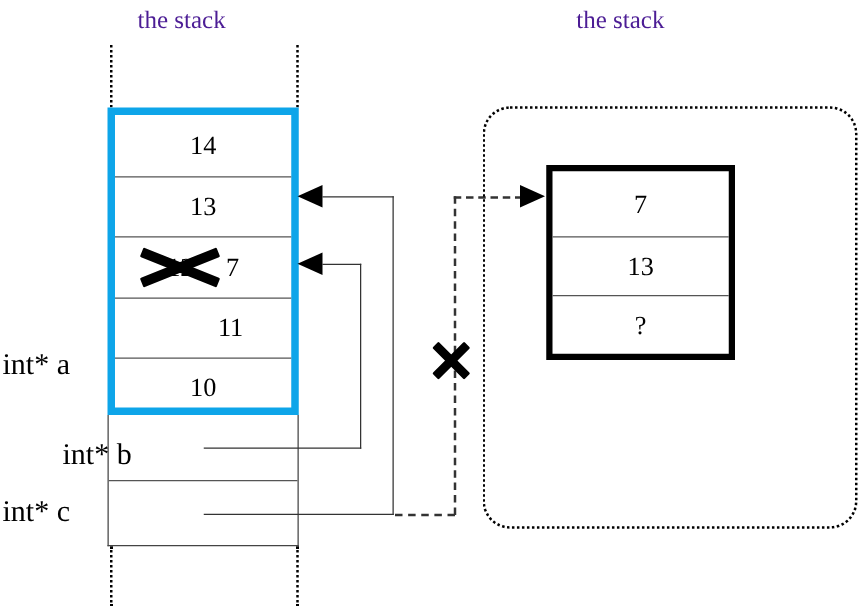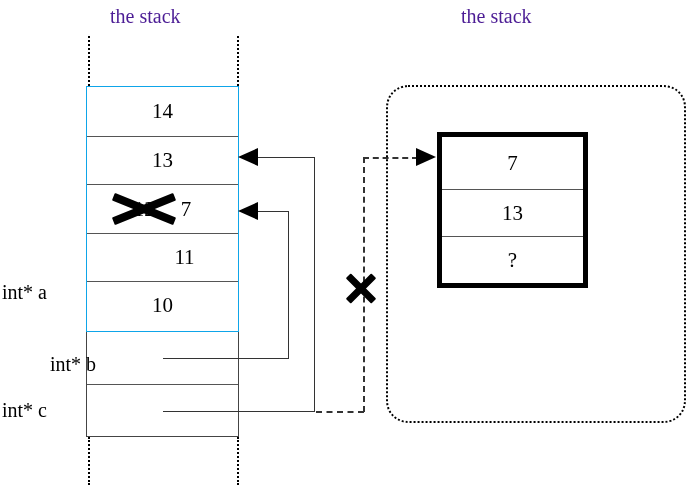--- a/index.html
+++ b/index.html
@@ -13,32 +13,32 @@
   }
   .title{
     position:absolute;
     font-size:20px;
     line-height:20px;
     white-space:nowrap;
     color:#4c1d95;
   }
   .side-label{
     position:absolute;
-    font-size:20px;
+    font-size:24px;
     line-height:19px;
     white-space:nowrap;
     color:#000;
   }
   
   .stack-thick{
     position:absolute;
     left:86px; top:86px;
     width:153px; height:246px;
     box-sizing:border-box;
-    border:1px solid #0ea5e9;
+    border:6px solid #0ea5e9;
     background:#fff;
   }
   .stack-thin{
     position:absolute;
     left:86px; top:332px;
     width:153px; height:105px;
     box-sizing:border-box;
     border:1.5px solid #444;
     border-top:none;
     background:#fff;

